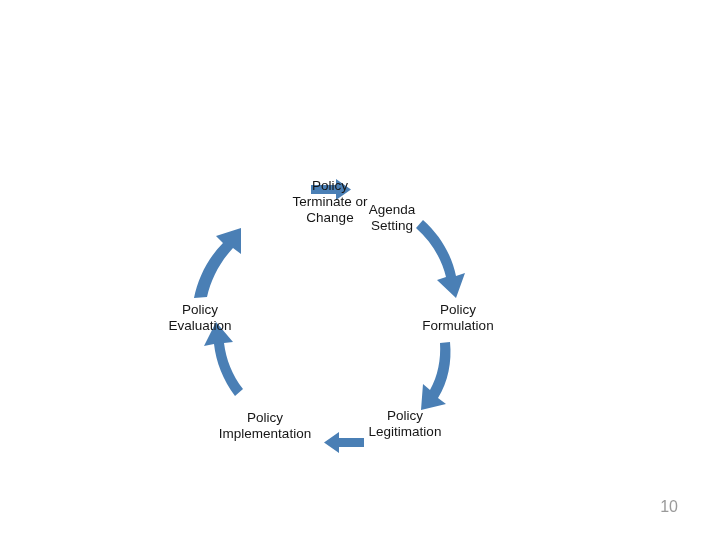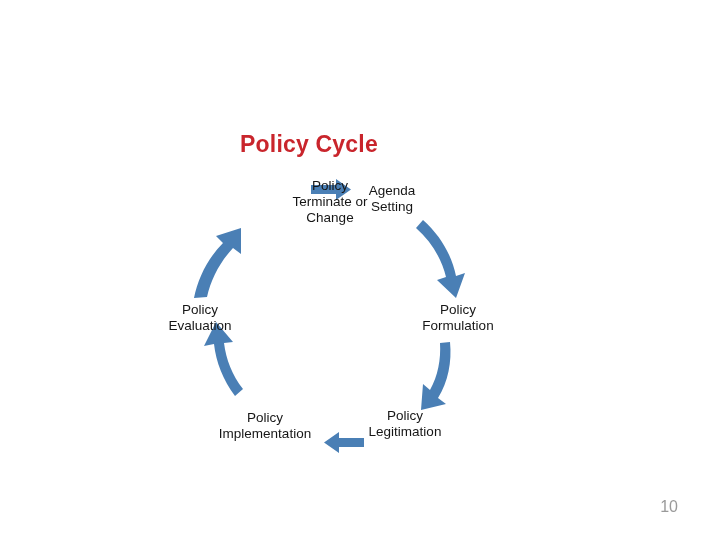--- a/index.html
+++ b/index.html
@@ -51,41 +51,40 @@
     position: absolute;
     text-align: center;
     font-size: 13.5px;
     color: #161616;
     line-height: 1.18;
     white-space: pre-line;
     font-family: "Liberation Sans", sans-serif;
   }
   
   #label-terminate { left: 190px; top: 8px;  width: 150px; transform: translateX(-50%); }
-  #label-agenda    { left: 252px; top: 13px; width: 120px; transform: translateX(-50%); text-align: center; }
+  #label-agenda    { left: 252px; top: 32px; width: 120px; transform: translateX(-50%); text-align: center; }
   #label-formulation { left: 318px; top: 132px; width: 140px; transform: translateX(-50%); }
   #label-legitimation { left: 265px; top: 238px; width: 140px; transform: translateX(-50%); }
   #label-implementation { left: 125px; top: 240px; width: 170px; transform: translateX(-50%); }
   #label-evaluation { left: 60px; top: 132px; width: 130px; transform: translateX(-50%); }
 
   #page-number {
     position: absolute;
     right: 42px;
     bottom: 24px;
     font-size: 16px;
     color: #9a9a9a;
     font-family: "Liberation Sans", sans-serif;
   }
 </style>
 </head>
 <body>
 
 <div id="slide">
 
-  <div id="slide-title">Policy Cycle</div>
 
   <div id="cycle-diagram">
 
     <svg id="cycle-arrows" viewBox="0 0 380 300">
 
       <g>
         <path d="M171 15 L196 15 L196 9 L211 19.5 L196 30 L196 24 L171 24 Z" fill="#4A7FB5"></path>
       </g>
 
       <g>

